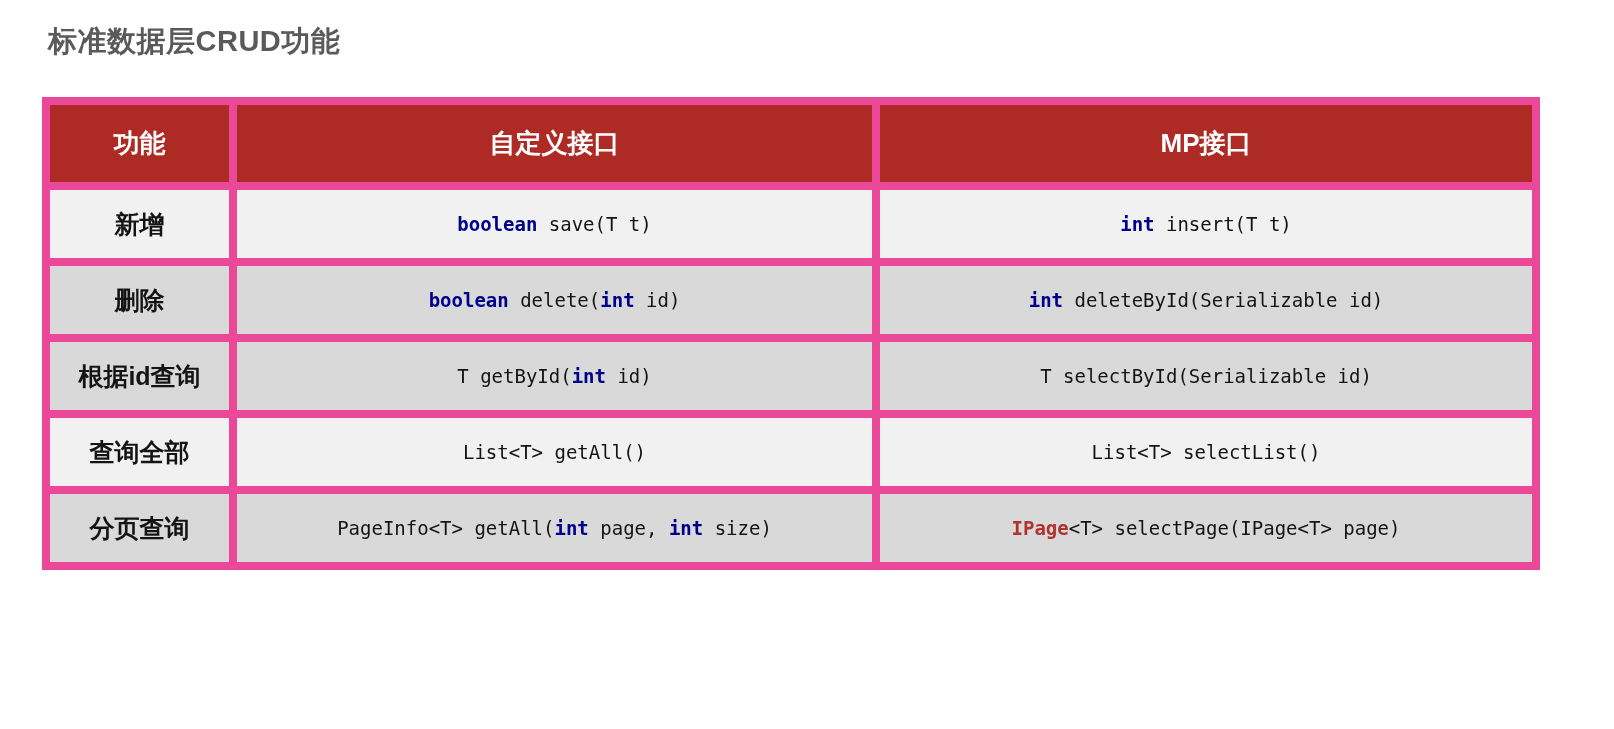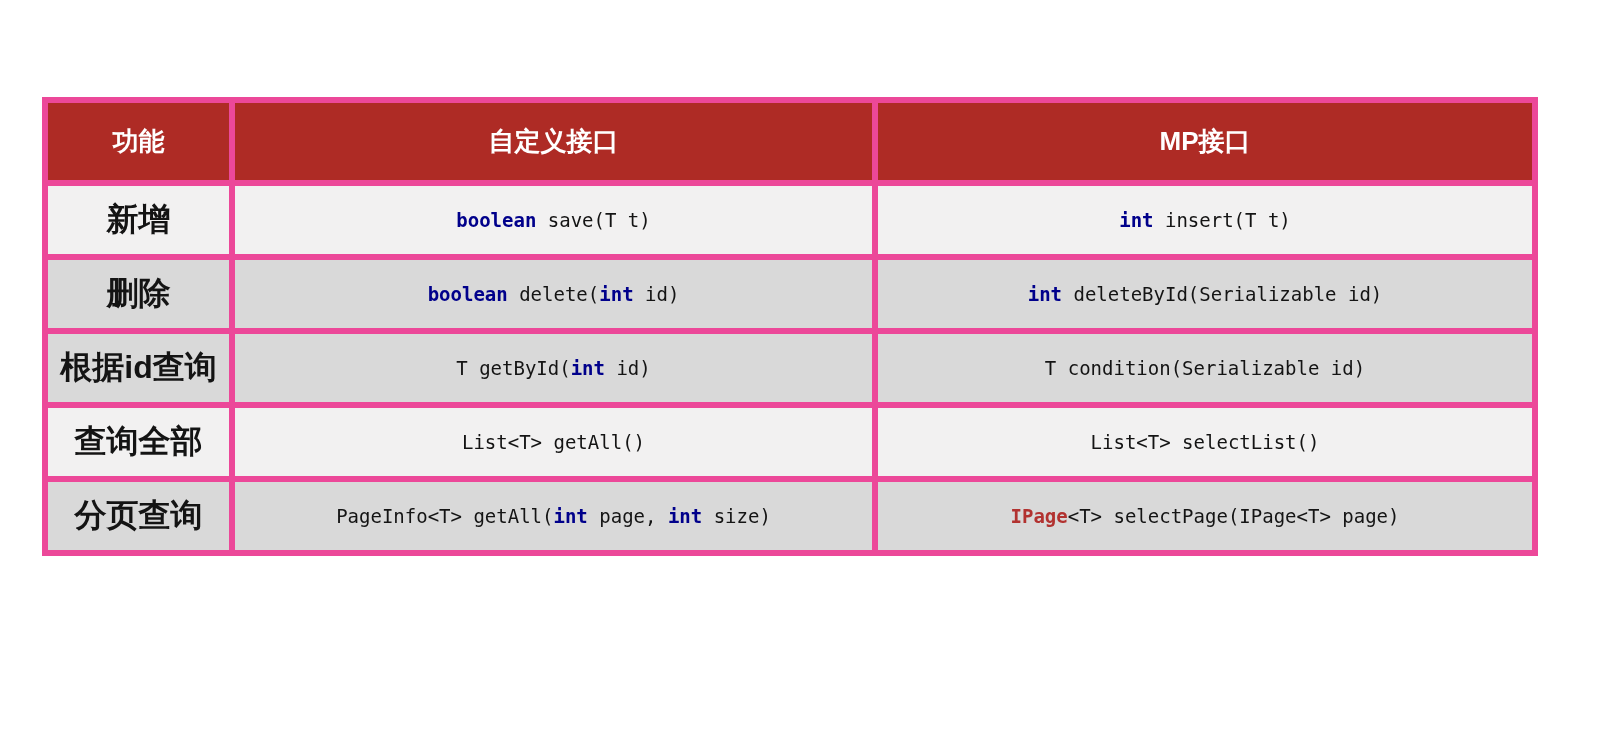--- a/index.html
+++ b/index.html
@@ -32,58 +32,59 @@
     top: 97px;
     width: 1490px;
     border-collapse: collapse;
     table-layout: fixed;
   }
   table.crud-table col.c-feature { width: 187px; }
   table.crud-table col.c-custom  { width: 643px; }
   table.crud-table col.c-mp      { width: 660px; }
 
   th, td {
-    border: 6px solid #ec4899;
+    border: 8px solid #ec4899;
     text-align: center;
     vertical-align: middle;
     padding: 0;
     overflow: visible;
     white-space: nowrap;
   }
   thead th {
     background: var(--header-bg, #ae2b25);
     color: var(--header-text, #ffffff);
     font-size: 26px;
     font-weight: bold;
     height: 77px;
   }
   tbody td { height: 68px; }
   tr.row-light td { background: var(--row-light, #f2f1f1); }
   tr.row-dark  td { background: var(--row-dark, #d9d9d9); }
 
   td.feature-cell {
     font-weight: bold;
     color: var(--text-color, #141414);
-    font-size: 32px;
+    font-size: 25px;
     font-family: "Liberation Sans", "DejaVu Sans", sans-serif;
   }
   td.code-cell {
     font-family: "DejaVu Sans Mono", "Liberation Mono", monospace;
     font-size: 19px;
     color: var(--text-color, #141414);
   }
   .seg-p  { color: var(--text-color, #141414); }
   .seg-kw { color: var(--keyword-color, #00008b); font-weight: bold; }
   .seg-rt { color: var(--type-red, #b23230); font-weight: bold; }
 </style>
 </head>
 <body>
 
 <div class="page">
 
+  <div class="page-title">标准数据层CRUD功能</div>
 
   <table class="crud-table">
     <colgroup>
       <col class="c-feature">
       <col class="c-custom">
       <col class="c-mp">
     </colgroup>
     <thead>
       <tr>
         <th>功能</th>
@@ -98,21 +99,21 @@
           <td class="code-cell"><span class="seg-kw">int</span><span class="seg-p"> insert(T t)</span></td>
         </tr>
         <tr class="row-dark">
           <td class="feature-cell">删除</td>
           <td class="code-cell"><span class="seg-kw">boolean</span><span class="seg-p"> delete(</span><span class="seg-kw">int</span><span class="seg-p"> id)</span></td>
           <td class="code-cell"><span class="seg-kw">int</span><span class="seg-p"> deleteById(Serializable id)</span></td>
         </tr>
         <tr class="row-dark">
           <td class="feature-cell">根据id查询</td>
           <td class="code-cell"><span class="seg-p">T getById(</span><span class="seg-kw">int</span><span class="seg-p"> id)</span></td>
-          <td class="code-cell"><span class="seg-p">T condition(Serializable id)</span></td>
+          <td class="code-cell"><span class="seg-p">T selectById(Serializable id)</span></td>
         </tr>
         <tr class="row-light">
           <td class="feature-cell">查询全部</td>
           <td class="code-cell"><span class="seg-p">List&lt;T&gt; getAll()</span></td>
           <td class="code-cell"><span class="seg-p">List&lt;T&gt; selectList()</span></td>
         </tr>
         <tr class="row-dark">
           <td class="feature-cell">分页查询</td>
           <td class="code-cell"><span class="seg-p">PageInfo&lt;T&gt; getAll(</span><span class="seg-kw">int</span><span class="seg-p"> page, </span><span class="seg-kw">int</span><span class="seg-p"> size)</span></td>
           <td class="code-cell"><span class="seg-rt">IPage</span><span class="seg-p">&lt;T&gt; selectPage(IPage&lt;T&gt; page)</span></td>

